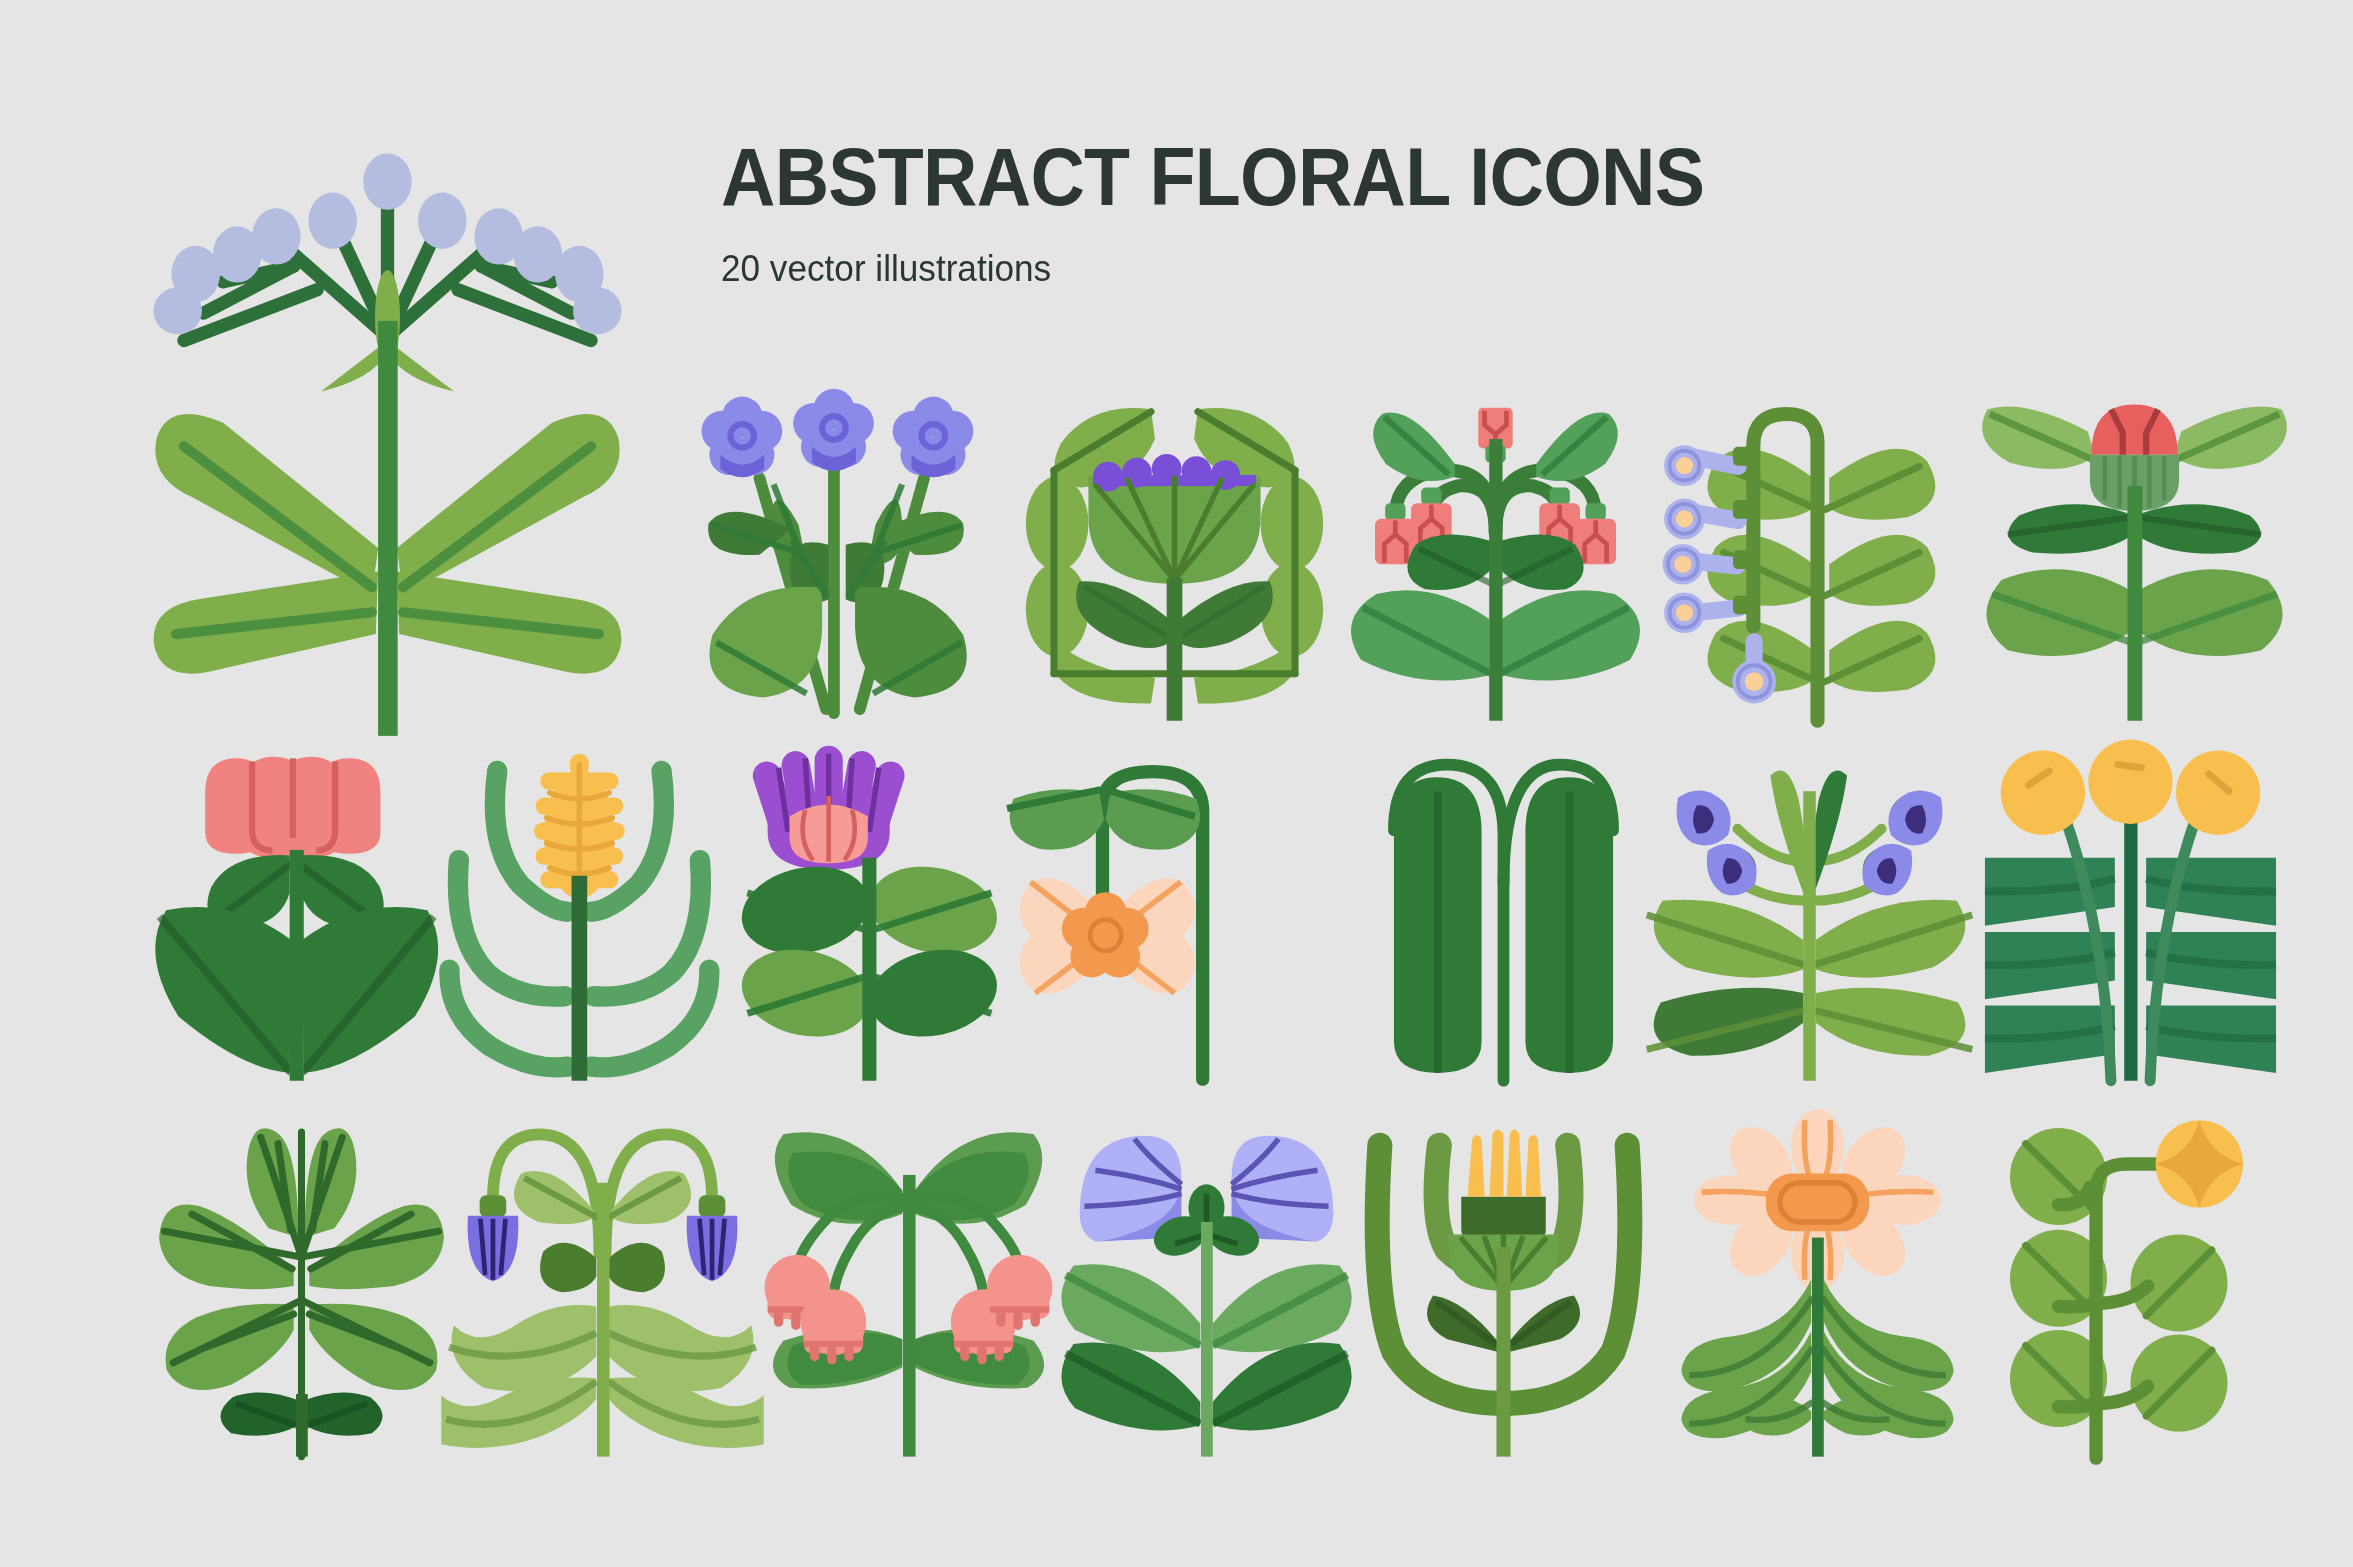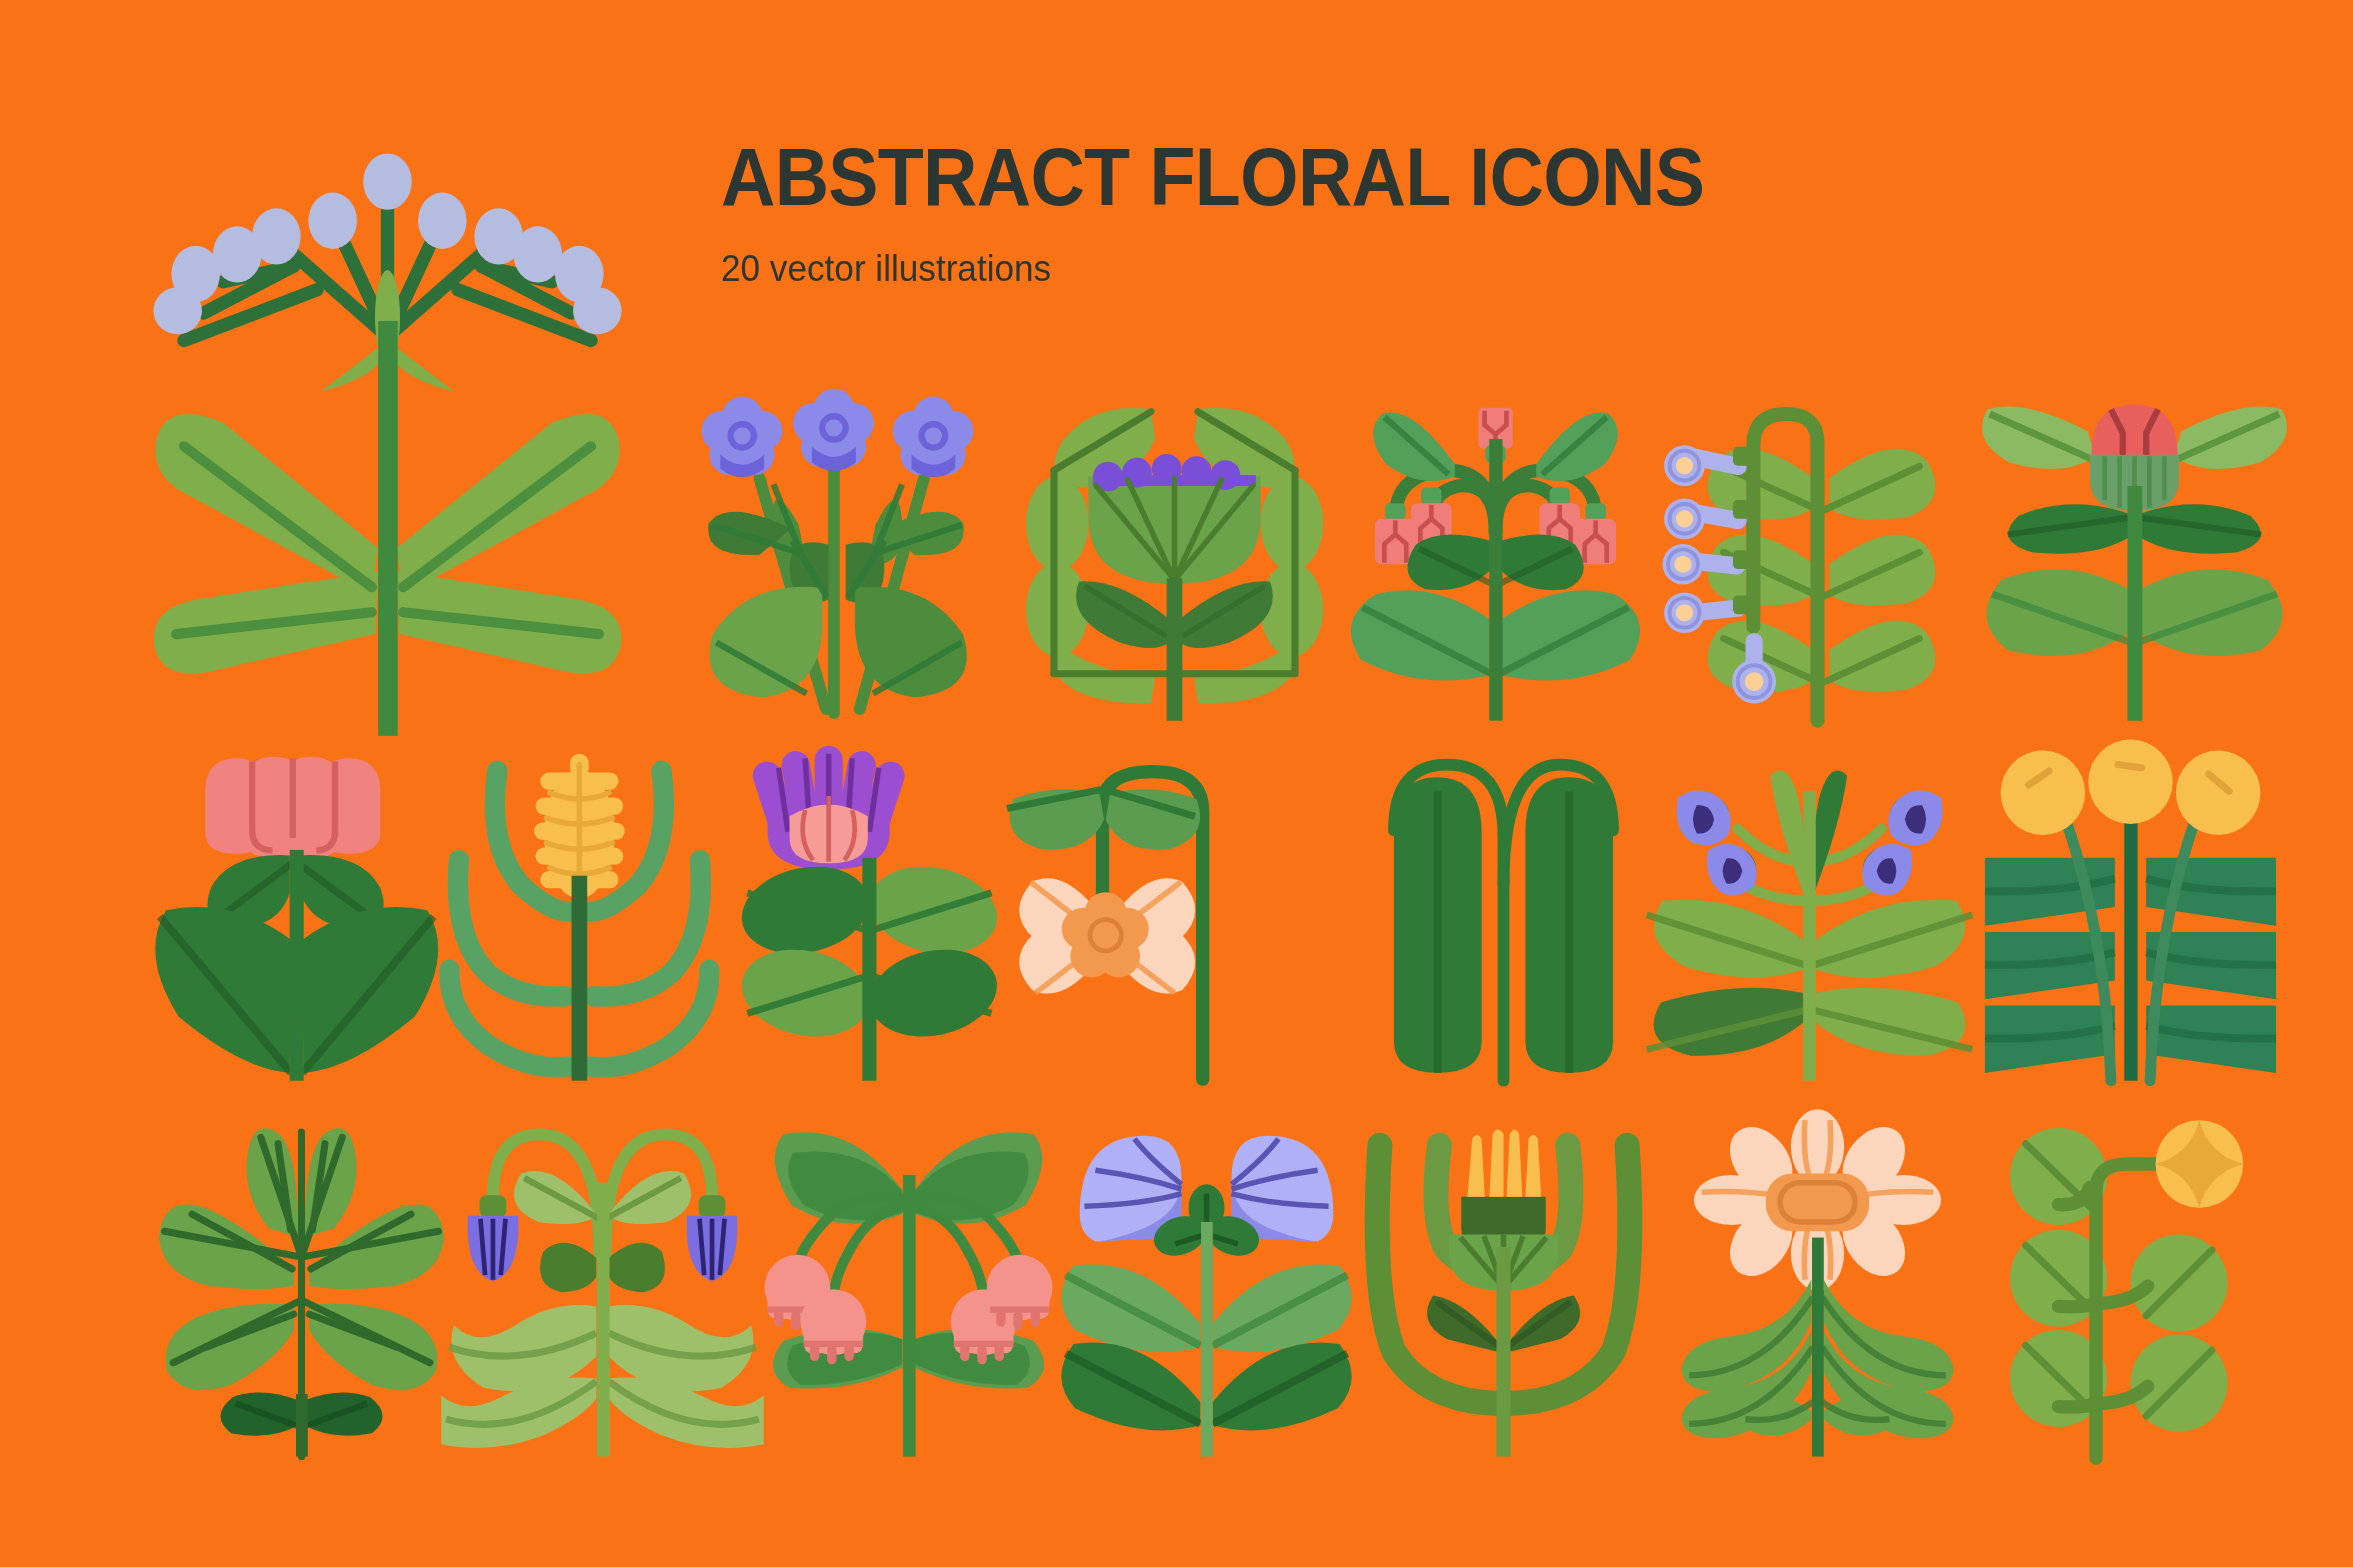--- a/index.html
+++ b/index.html
@@ -1,18 +1,18 @@
 <!DOCTYPE html>
 <html style="font-size:12.5px"><head>
 <meta charset="utf-8">
 <style>
   html,body{margin:0;padding:0;background:#ffffff;}
   body{width:2354px;height:1567px;overflow:hidden;
        font-family:"Liberation Sans","DejaVu Sans",sans-serif;}
-  .page{position:relative;width:2354px;height:1567px;background:#f97316;}
+  .page{position:relative;width:2354px;height:1567px;background:#e5e5e5;}
 
   
   .header{position:absolute;left:721px;top:137px;}
   .title{font-size:81px;font-weight:bold;letter-spacing:-0.8px;
          color:#2c3632;line-height:1;white-space:nowrap;
          transform:scaleX(0.93);transform-origin:left center;}
   .subtitle{margin-top:30px;font-size:37px;color:#2c3632;
             font-weight:400;white-space:nowrap;
             transform:scaleX(0.95);transform-origin:left center;}
 

